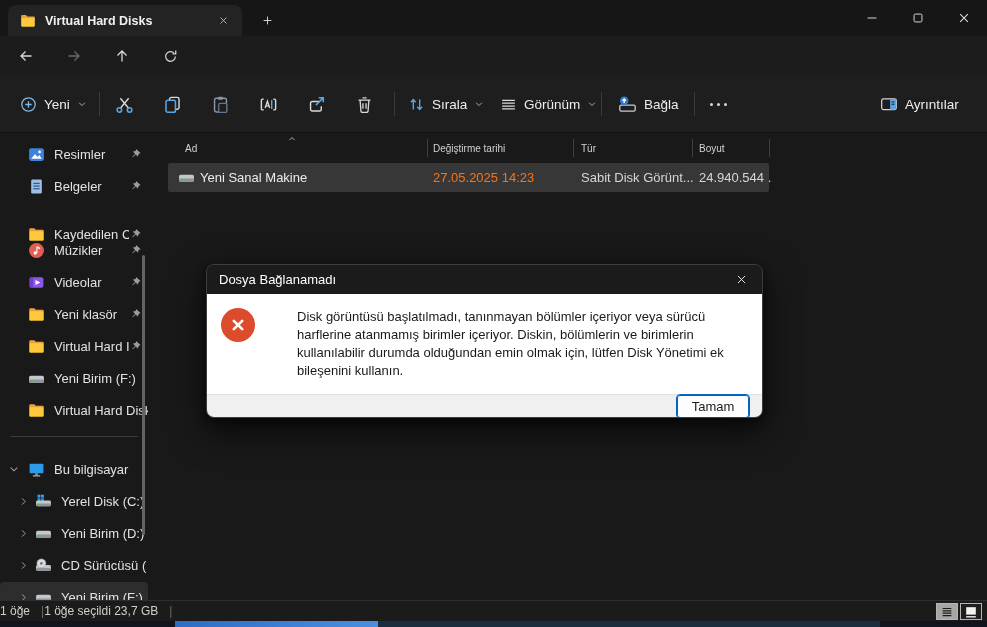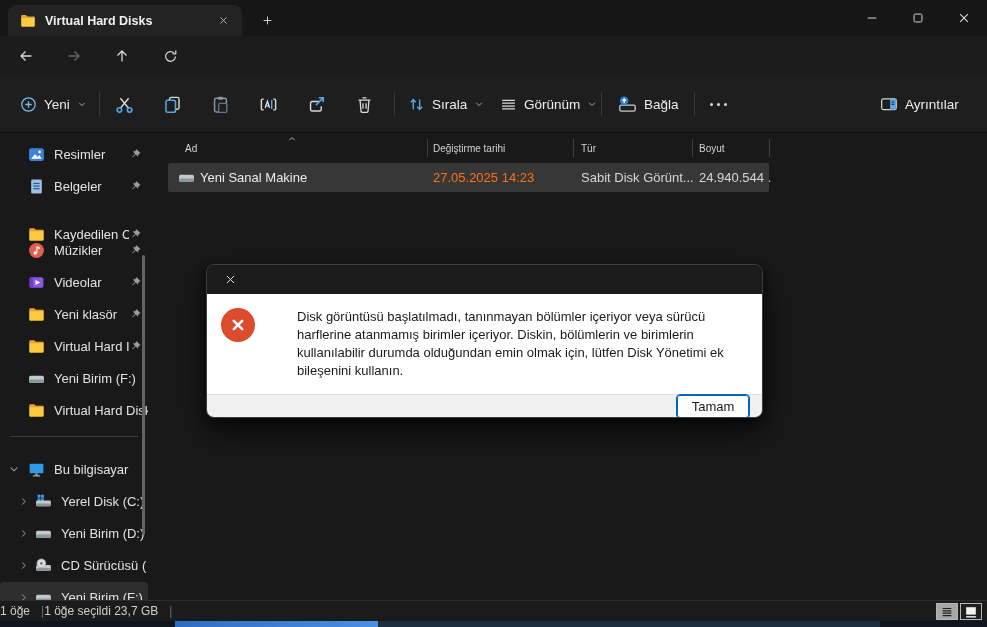--- a/index.html
+++ b/index.html
@@ -579,20 +579,21 @@
         </svg>
       <span class="cell" style="left:32px; width:225px">Yeni Sanal Makine</span>
       <span class="cell" style="left:265px; width:140px; color:#f97316">27.05.2025 14:23</span>
       <span class="cell" style="left:413px; width:115px; color:#d6d6d6">Sabit Disk Görünt...</span>
       <span class="cell" style="left:531px; width:72px; color:#d6d6d6">24.940.544 ...</span>
     </div>
   </div>
 
   <div class="dialog">
     <div class="dlg-title">
+      <span class="t">Dosya Bağlanamadı</span>
       <span class="dlg-close">
         <svg class="ic" width="13" height="13">
             <use href="#s-x"></use>
           </svg>
       </span>
     </div>
     <div class="dlg-body">
       <span class="err-badge">
         <svg class="ic" width="16" height="16" viewBox="0 0 16 16">
             <path d="M3.8 3.8l8.4 8.4M12.2 3.8l-8.4 8.4" stroke="#fff" stroke-width="2.6" stroke-linecap="round" fill="none"></path>

